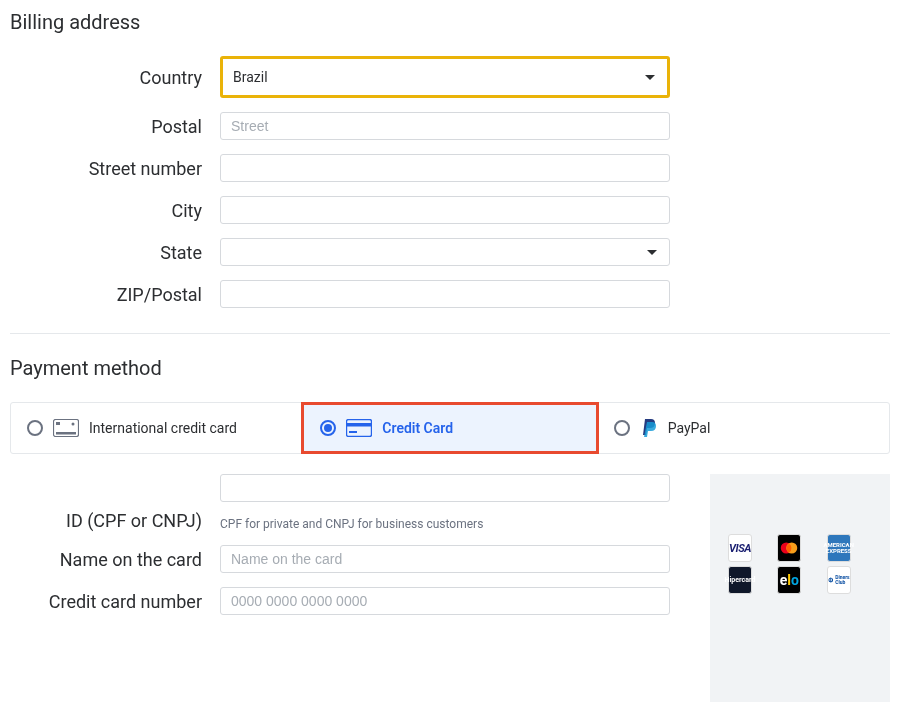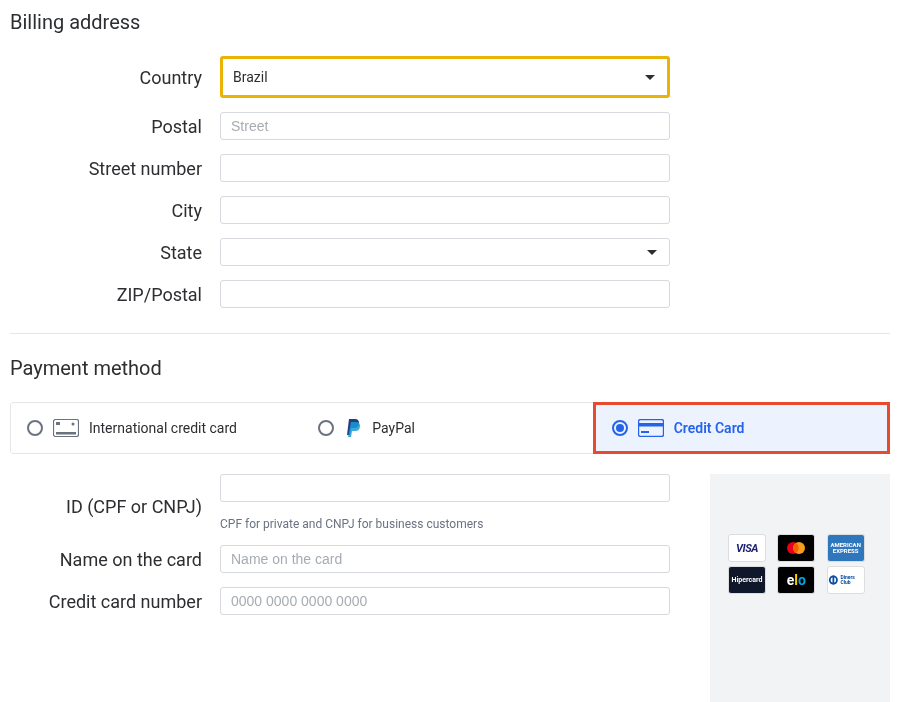--- a/index.html
+++ b/index.html
@@ -150,21 +150,21 @@
       background: #f1f3f5;
       padding: 60px 18px 40px 18px;
       min-height: 230px;
     }
     .card-logos-grid {
       display: grid;
       grid-template-columns: repeat(3, 1fr);
       gap: 4px;
     }
     .card-logo {
-      width: 38px;
+      width: 24px;
       height: 28px;
       border-radius: 3px;
       display: flex;
       align-items: center;
       justify-content: center;
       font-size: 8px;
       font-weight: bold;
       color: #fff;
       border: 1px solid #ddd;
       background: #fff;
@@ -239,49 +239,49 @@
     <span class="tab-icon">
       <svg width="26" height="18" viewBox="0 0 26 18">
           <rect x="0.5" y="0.5" width="25" height="17" rx="2" fill="none" stroke="#6b7280" stroke-width="1.2"></rect>
           <rect x="3" y="3" width="4" height="3" fill="#6b7280"></rect>
           <circle cx="20" cy="5" r="1.5" fill="#6b7280"></circle>
           <rect x="3" y="13" width="20" height="2.5" fill="#6b7280"></rect>
         </svg>
     </span>
     <span class="tab-label">International credit card</span>
   </div>
-  <div class="payment-tab">
-    <span class="radio-outer"></span>
-    <span class="tab-icon">
-      <svg width="18" height="20" viewBox="0 0 18 20">
-          <path d="M5 1 h6 q4 0 4 4 q0 5 -5 5 h-3 l-1 7 h-3 z" fill="#253b80"></path>
-          <path d="M7 4 h5 q4 0 4 4 q0 5 -5 5 h-3 l-1 6 h-3 z" fill="#179bd7" opacity="0.85"></path>
-        </svg>
-    </span>
-    <span class="tab-label">PayPal</span>
-  </div>
   <div class="payment-tab selected">
     <span class="radio-outer checked">
         <span class="radio-inner"></span>
       </span>
     <span class="tab-icon">
       <svg width="26" height="18" viewBox="0 0 26 18">
           <rect x="0.5" y="0.5" width="25" height="17" rx="2" fill="none" stroke="#2563eb" stroke-width="1.4"></rect>
           <rect x="0.5" y="4" width="25" height="3.5" fill="#2563eb"></rect>
           <rect x="3" y="12" width="8" height="2" fill="#2563eb"></rect>
         </svg>
     </span>
     <span class="tab-label">Credit Card</span>
   </div>
+  <div class="payment-tab">
+    <span class="radio-outer"></span>
+    <span class="tab-icon">
+      <svg width="18" height="20" viewBox="0 0 18 20">
+          <path d="M5 1 h6 q4 0 4 4 q0 5 -5 5 h-3 l-1 7 h-3 z" fill="#253b80"></path>
+          <path d="M7 4 h5 q4 0 4 4 q0 5 -5 5 h-3 l-1 6 h-3 z" fill="#179bd7" opacity="0.85"></path>
+        </svg>
+    </span>
+    <span class="tab-label">PayPal</span>
+  </div>
 </div>
 
 <div class="payment-body">
   <div class="payment-form">
 
-    <div class="form-row" style="align-items:center;">
+    <div class="form-row" style="align-items:flex-end;">
       <div class="form-label" style="padding-top:8px;">ID (CPF or CNPJ)</div>
       <div class="form-input-wrap">
         <input type="text" style="">
         <div class="helper-text">CPF for private and CNPJ for business customers</div>
       </div>
     </div>
 
 
     <div class="form-row">
       <div class="form-label">Name on the card</div>

